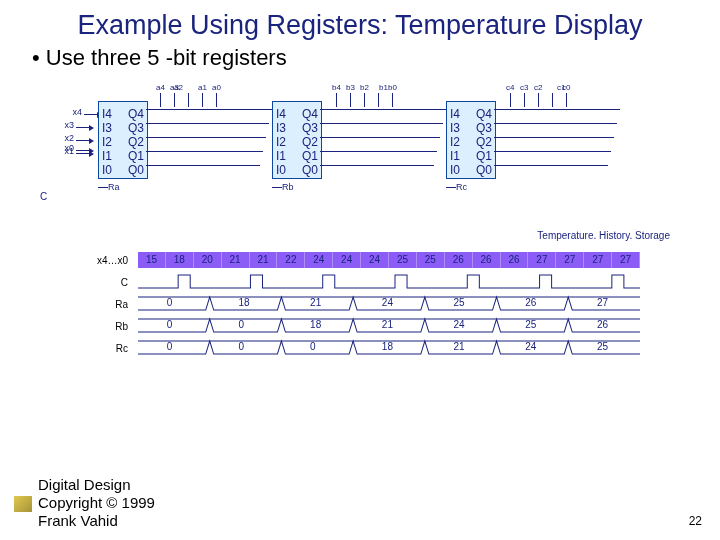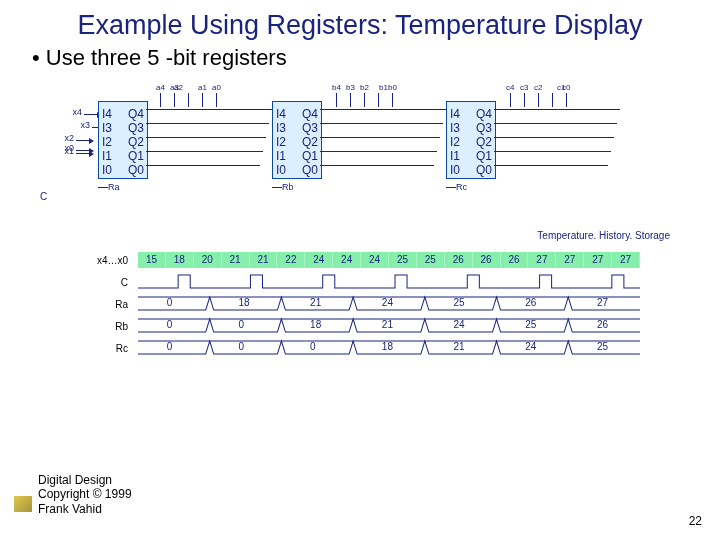--- a/index.html
+++ b/index.html
@@ -14,41 +14,41 @@
 .arr::before{content:"";position:absolute;right:-16px;top:7px;width:14px;height:1px;background:#1a237e}
 .vl{position:absolute;width:1px;background:#1a237e}
 .bt{position:absolute;font-size:8px;color:#1a237e;top:0}
 .rarr{position:absolute;font-size:9px;color:#1a237e}
 .rarr::before{content:"";position:absolute;left:-10px;top:5px;width:10px;height:1px;background:#1a237e}
 .subtit{position:absolute;right:0;bottom:-18px;font-size:10px;color:#1a237e}
 
 .seq{position:relative;margin:26px auto 10px;width:560px;font-size:10px}
 .seqrow{display:flex;align-items:center;height:22px}
 .seqlab{width:48px;text-align:right;margin-right:10px;font-size:10px}
-.strip{position:relative;flex:1;height:16px;background:#86efac;display:flex}
+.strip{position:relative;flex:1;height:16px;background:#8b5cf6;display:flex}
 .sc{flex:1;text-align:center;font-size:10px;line-height:16px;color:#1a237e;border-right:1px solid rgba(255,255,255,.3)}
 .ck{position:relative;flex:1;height:20px}
 .clk{position:absolute;inset:0}
 .wv{position:relative;flex:1;height:20px}
 .wlabel{position:absolute;font-size:10px;color:#1a237e;top:3px}
 
-.foot{position:absolute;left:38px;bottom:24px;font-size:12px;line-height:1.2}
+.foot{position:absolute;left:38px;bottom:10px;font-size:15px;line-height:1.2}
 .pg{position:absolute;right:18px;bottom:12px;font-size:12px}
 .sq{position:absolute;left:14px;bottom:28px;width:18px;height:16px;background:linear-gradient(135deg,#e0c94e,#a6923a)}
 .wire{position:absolute;height:1px;background:#1a237e}
 </style>
 </head>
 <body>
 
 <div class="title">Example Using Registers: Temperature Display</div>
 <div class="bullet">• <span>Use three 5 -bit registers</span></div>
 
 <div class="diag">
   <div class="arr" style="top:24px;left:8px">x4</div>
-  <div class="arr" style="top:37px;left:16px">x3</div>
+  <div class="arr" style="top:37px;left:0">x3</div>
   <div class="arr" style="top:50px;left:0">x2</div>
   <div class="arr" style="top:63px;left:0">x1</div>
   <div class="arr" style="top:60px;left:0">x0</div>
   <div style="position:absolute;left:-10px;top:108px;font-size:10px;color:#1a237e">C</div>
 
   <div class="reg" style="left:48px;top:18px">
     <span class="il" style="top:5px">I4</span>
       <span class="ql" style="top:5px">Q4</span>
     <span class="il" style="top:19px">I3</span>
       <span class="ql" style="top:19px">Q3</span>

